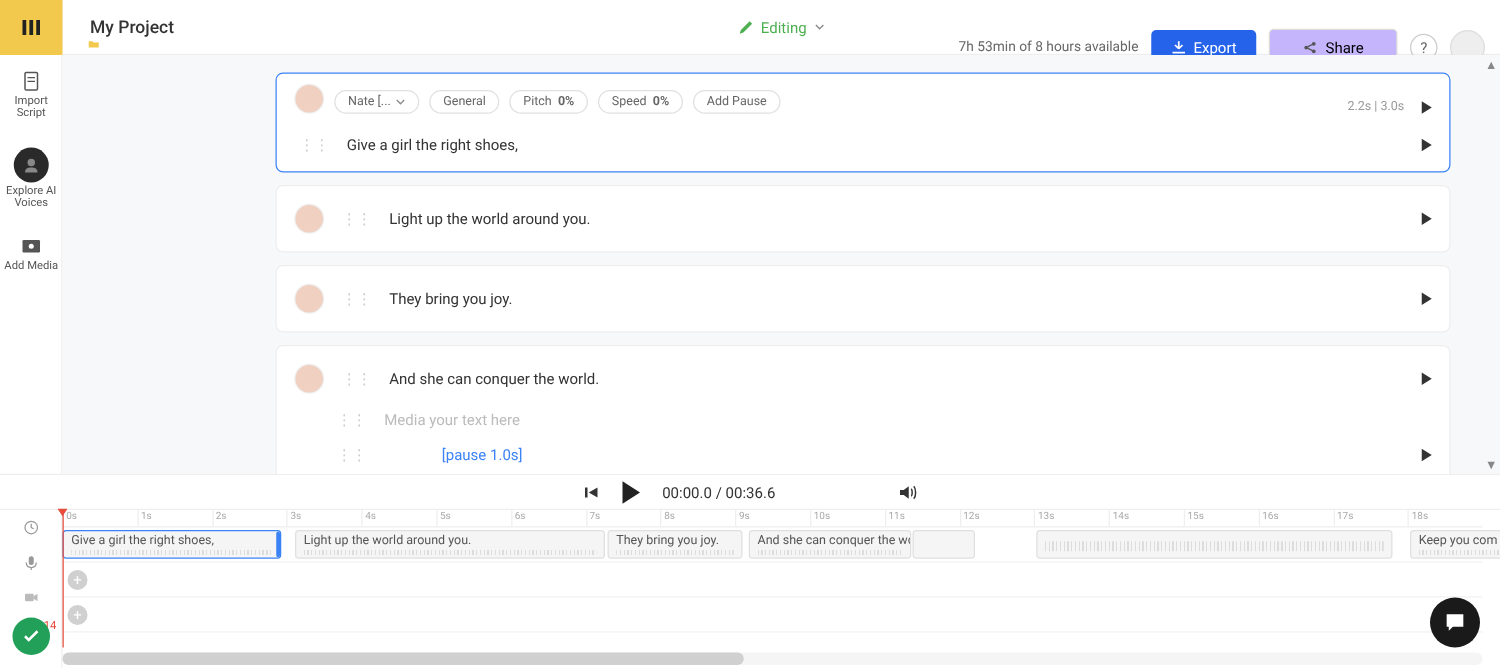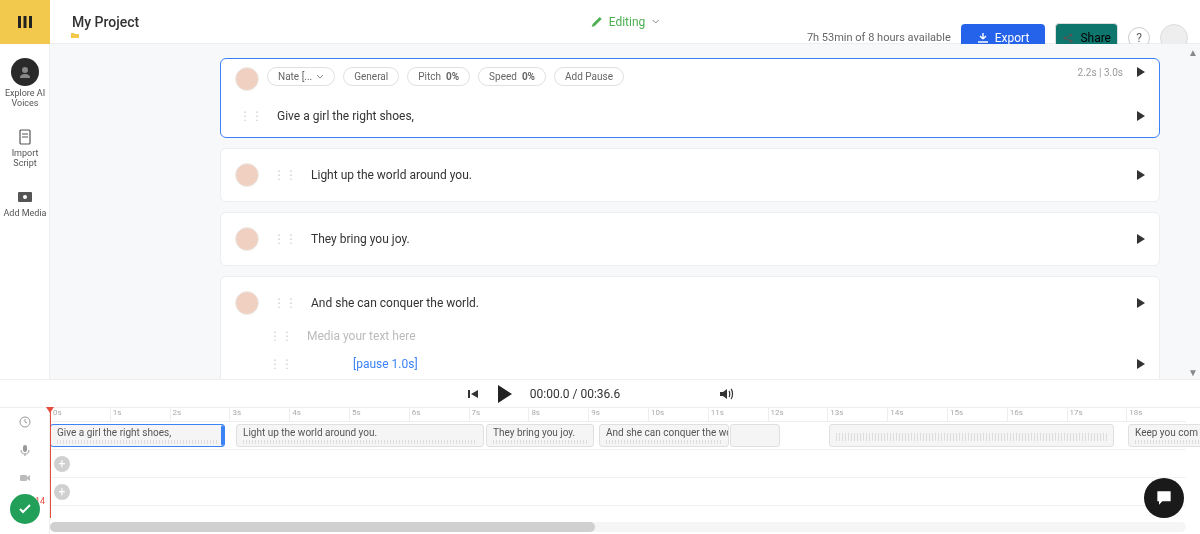--- a/index.html
+++ b/index.html
@@ -13,29 +13,29 @@
 .side-icon { width: 18px; height: 18px; margin: 4px auto 2px; display: block; }
 
 
 .topbar { position: absolute; left: 50px; top: 0; right: 0; height: 44px; display: flex; align-items: center; padding: 0 12px; border-bottom: 1px solid #eee; }
 .project-title { font-size: 14px; font-weight: 500; margin-left: 10px; }
 .breadcrumb-row { position: absolute; left: 62px; top: 30px; font-size: 10px; color: #999; display:flex; align-items:center; gap:4px;flex-direction:column;}
 .mid-edit { position: absolute; left: 50%; transform: translateX(-50%); display: flex; align-items: center; gap: 6px; color: #4caf50; font-size: 12px; cursor:pointer;}
 .top-right { margin-left: auto; display: flex; align-items: center; gap: 10px; margin-top: 32px; }
 .hours-text { font-size: 11px; color: #666; }
 .btn-export { background: #2563eb; color: #fff; padding: 7px 16px; border-radius: 4px; display: flex; align-items: center; gap: 6px; font-size: 12px; cursor:pointer; border:none;}
-.btn-share { background: #0f766e; border: 1px solid #ddd; padding: 7px 6px; border-radius: 4px; display: flex; align-items: center; gap: 6px; font-size: 12px; cursor:pointer;}
+.btn-share { background: #c4b5fd; border: 1px solid #ddd; padding: 7px 26px; border-radius: 4px; display: flex; align-items: center; gap: 6px; font-size: 12px; cursor:pointer;}
 .help-icon { width: 22px; height: 22px; border-radius: 50%; border: 1px solid #ccc; display: flex; align-items: center; justify-content: center; font-size: 12px; color: #666; cursor:pointer;}
 .user-avatar { width: 28px; height: 28px; border-radius: 50%; background: #eee; border:1px solid #ddd; cursor:pointer;}
 
 
 .main { position: absolute; left: 50px; top: 44px; right: 0; bottom: 155px; background: #f7f8fa; overflow-y: auto; padding: 14px 40px 0 170px; }
 .card { background: #fff; border: 1px solid #eee; border-radius: 6px; margin-bottom: 10px; }
 .card.active { border: 1.5px solid #3b82f6; }
-.card-head { display: flex; align-items: flex-start; gap: 8px; padding: 8px 14px; }
+.card-head { display: flex; align-items: flex-end; gap: 8px; padding: 8px 14px; }
 .voice-avatar { width: 24px; height: 24px; border-radius: 50%; background: #f0d0c0; border:1px solid #eee; flex-shrink:0;}
 .pill { border: 1px solid #e0e0e0; border-radius: 14px; padding: 3px 10px; font-size: 10px; color: #666; cursor:pointer; background:#fff;}
 .pill-select { display:flex; align-items:center; gap:4px;}
 .card-time { margin-left: auto; font-size: 10px; color: #999; }
 .play-tri { width: 0; height: 0; border-left: 8px solid #333; border-top: 5px solid transparent; border-bottom: 5px solid transparent; margin-left: 6px; cursor:pointer;}
 .drag-dots { color: #ccc; font-size: 12px; cursor:grab; padding:0 4px;}
 .line-row { display: flex; align-items: center; gap: 10px; padding: 10px 14px 14px 14px; }
 .line-simple { display: flex; align-items: center; gap: 10px; padding: 14px 14px; }
 .line-text { font-size: 12px; color: #333; flex: 1; }
 .line-input { font-size: 12px; color: #bbb; flex: 1; }
@@ -82,35 +82,35 @@
 
 <div class="sidebar-left">
   <div class="logo">
     <svg width="18" height="18" viewBox="0 0 18 18">
         <rect x="2" y="3" width="3" height="12" fill="#222"></rect>
         <rect x="7.5" y="3" width="3" height="12" fill="#222"></rect>
         <rect x="13" y="3" width="3" height="12" fill="#222"></rect>
       </svg>
   </div>
   <div class="side-item">
+    <svg class="side-icon" viewBox="0 0 18 18">
+        <rect x="4" y="2" width="10" height="14" rx="1" fill="none" stroke="#555" stroke-width="1.2"></rect>
+        <line x1="6" y1="6" x2="12" y2="6" stroke="#555"></line>
+        <line x1="6" y1="9" x2="12" y2="9" stroke="#555"></line>
+      </svg>
+    <span>Import Script</span>
+  </div>
+  <div class="side-item">
     <div class="side-avatar">
       <svg width="16" height="16" viewBox="0 0 16 16">
           <circle cx="8" cy="6" r="3" fill="#888"></circle>
           <path d="M3 14c0-3 2-4 5-4s5 1 5 4" fill="#888"></path>
         </svg>
     </div>
     <span>Explore AI Voices</span>
-  </div>
-  <div class="side-item">
-    <svg class="side-icon" viewBox="0 0 18 18">
-        <rect x="4" y="2" width="10" height="14" rx="1" fill="none" stroke="#555" stroke-width="1.2"></rect>
-        <line x1="6" y1="6" x2="12" y2="6" stroke="#555"></line>
-        <line x1="6" y1="9" x2="12" y2="9" stroke="#555"></line>
-      </svg>
-    <span>Import Script</span>
   </div>
   <div class="side-item">
     <svg class="side-icon" viewBox="0 0 18 18">
         <rect x="2" y="4" width="14" height="10" rx="1" fill="#555"></rect>
         <circle cx="9" cy="9" r="2" fill="#fff"></circle>
       </svg>
     <span>Add Media</span>
   </div>
 </div>
 

